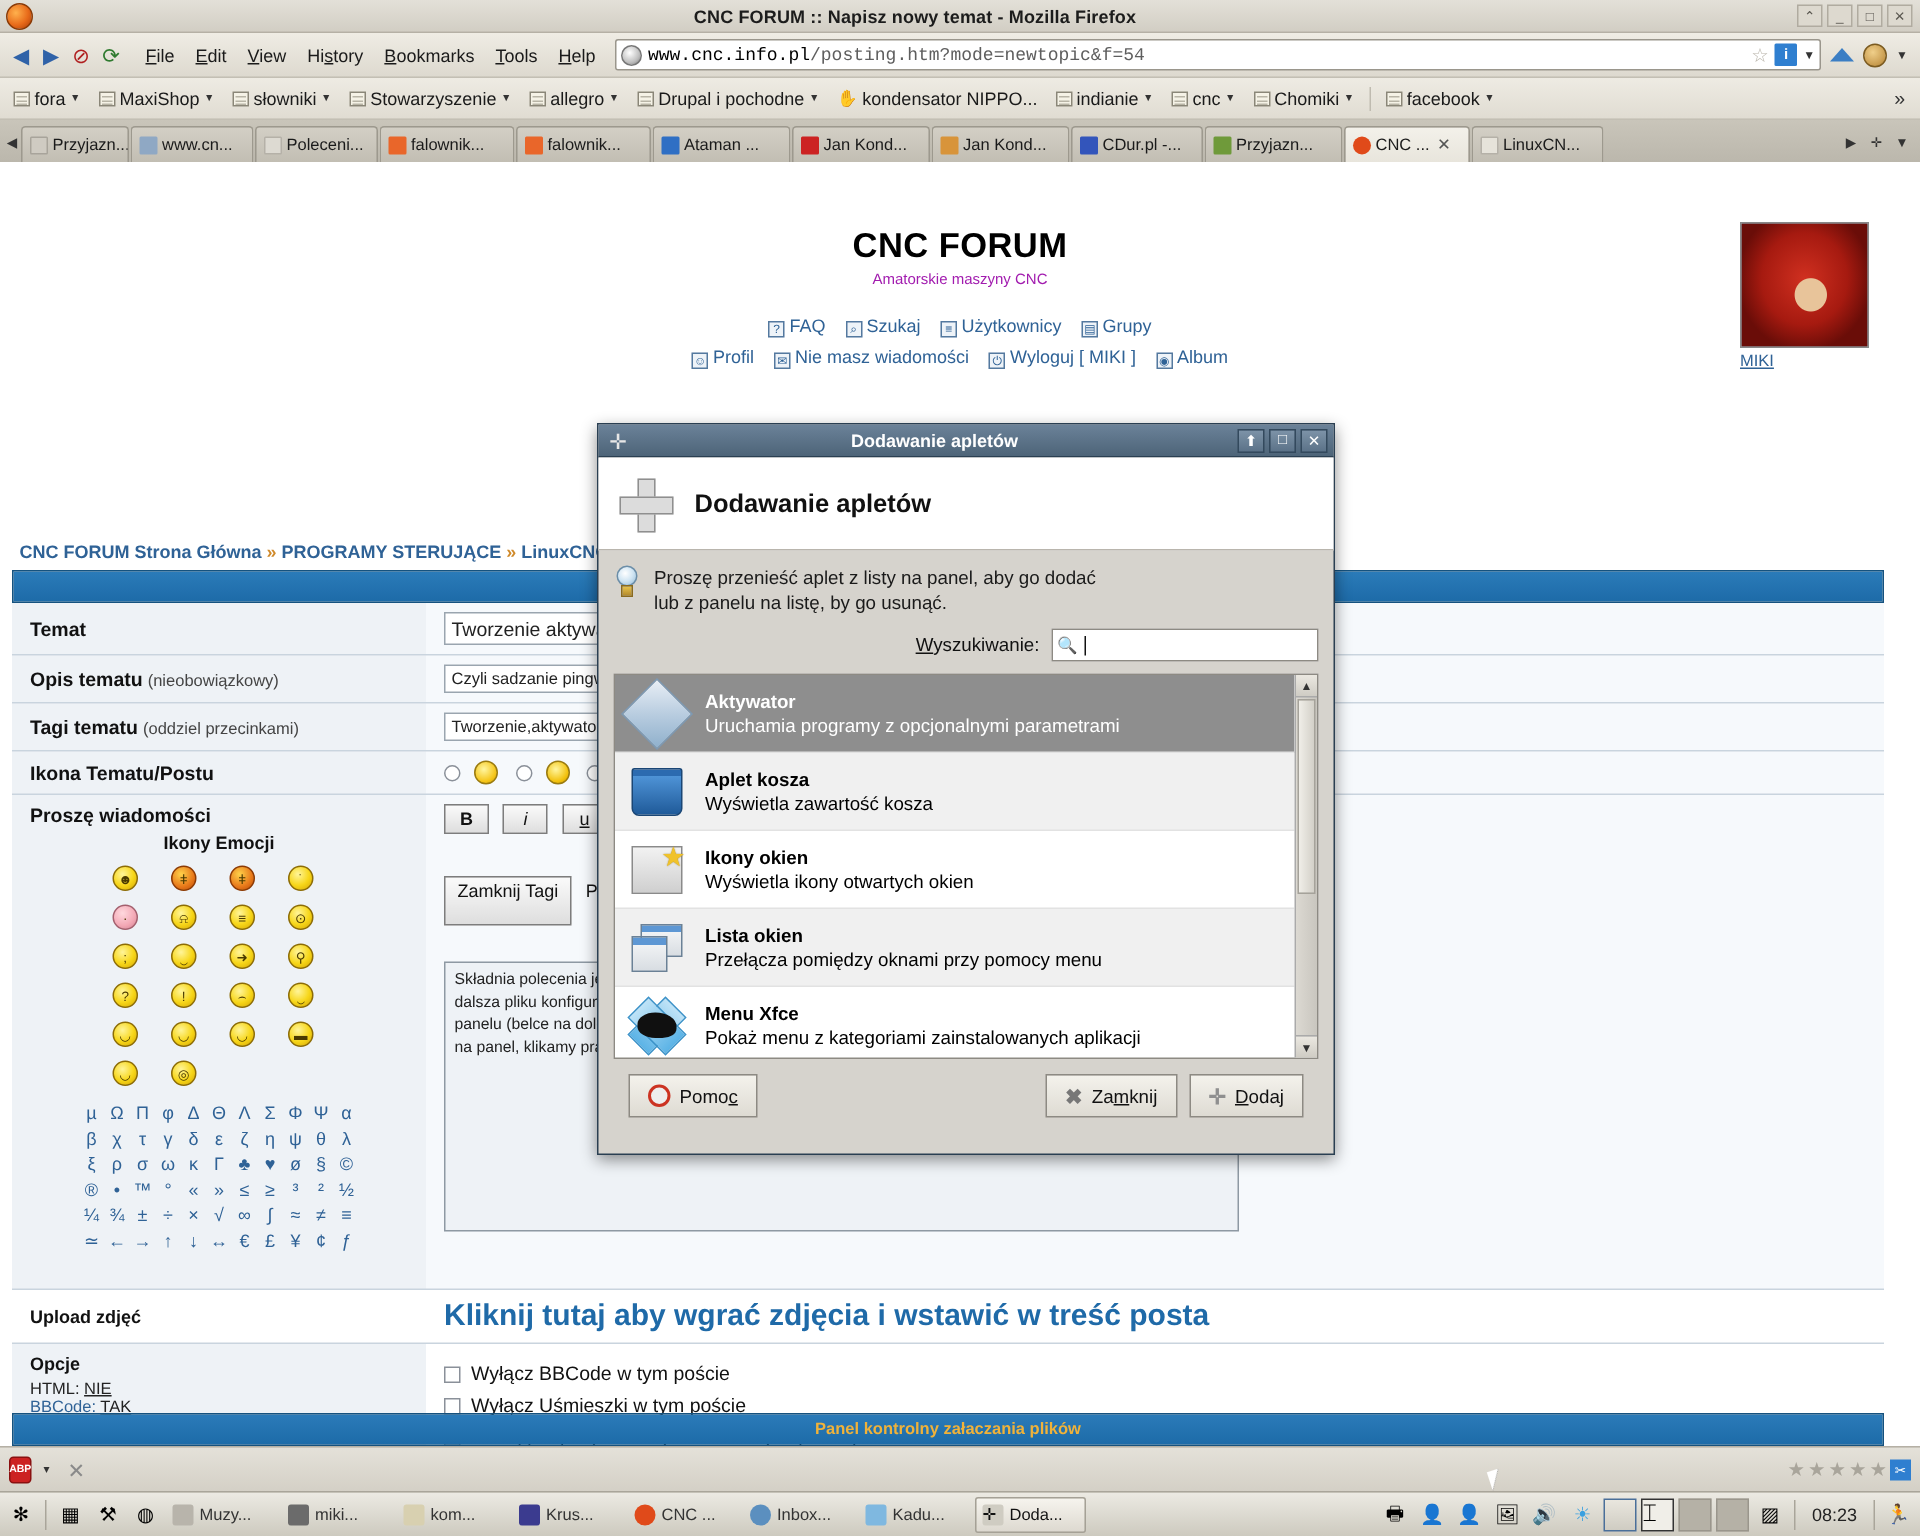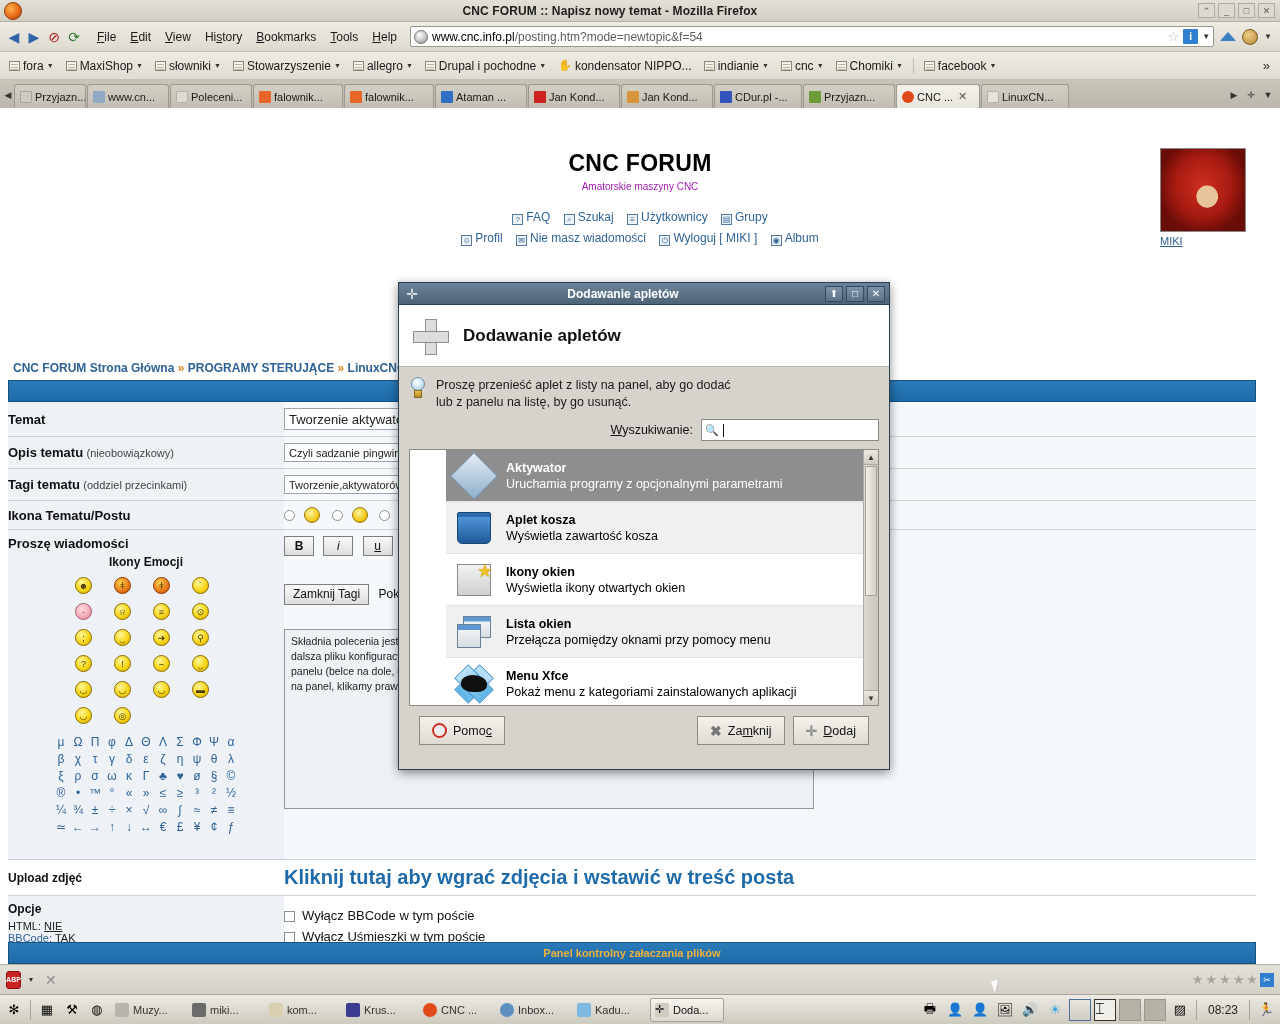--- a/index.html
+++ b/index.html
@@ -52,21 +52,21 @@
   .urlbar {
     flex: 1; margin: 0 6px; height: 21px; background: #fff;
     border: 1px solid #9a968c; border-radius: 2px;
     display: flex; align-items: center; padding: 0 3px; gap: 4px;
   }
   .url-favicon {
     width: 14px; height: 14px; border-radius: 50%;
     background: radial-gradient(circle at 40% 35%, #fff 0%, #bfbfbf 60%, #777 100%);
     border: 1px solid #777; flex: 0 0 auto;
   }
-  .url-text { flex: 1; font-size: 12px; color: #000; white-space: nowrap; overflow: hidden; }
+  .url-text { flex: 1; font-size: 12px; color: #000; white-space: nowrap; overflow: hidden; font-family: Liberation Mono, monospace; }
   .url-text .dim { color: #5e5e5e; }
   .url-star { color: #b9b5ab; font-size: 13px; }
   .url-ident {
     width: 15px; height: 15px; background: #2f7fd0; color: #fff; font-size: 10px;
     display: flex; align-items: center; justify-content: center; font-weight: bold;
     border-radius: 1px;
   }
   .url-caret { font-size: 8px; color: #333; }
   .nav-right { display: flex; align-items: center; gap: 6px; padding-right: 4px; }
   .home-ico {
@@ -157,21 +157,21 @@
   .blue-bar {
     position: absolute; left: 8px; top: 272px; width: 1248px; height: 22px;
     background: linear-gradient(to bottom, #2b7bb9 0%, #1d6ba8 100%);
     border: 1px solid #15527f;
   }
 
   .form-table {
     position: absolute; left: 8px; top: 294px; width: 1248px;
     border-collapse: collapse; font-size: 12px;
   }
-  .form-table td { border-bottom: 1px solid #c9d4de; padding: 6px 0; vertical-align: middle; }
+  .form-table td { border-bottom: 1px solid #c9d4de; padding: 6px 12px; vertical-align: middle; }
   .lbl-col { width: 276px; background: #eef2f6; }
   .lbl-main { font-weight: bold; font-size: 13px; color: #111; }
   .lbl-sub { font-weight: normal; font-size: 11px; color: #444; text-align: center; }
   .val-col { background: #f6f9fc; }
   .inp {
     height: 19px; border: 1px solid #9aa5af; background: #fff;
     font-size: 11px; color: #222; padding: 1px 4px; display: inline-flex; align-items: center;
     white-space: nowrap; overflow: hidden;
   }
   .inp.big { width: 420px; height: 22px; font-size: 13px; }
@@ -182,21 +182,21 @@
   }
   .emo.bulb { background: radial-gradient(circle at 40% 35%, #fff6a0 0%, #f5c518 65%, #c99a08 100%); }
   .emo.excl { background: radial-gradient(circle at 40% 35%, #fff6a0 0%, #f2c10c 65%, #c49306 100%); }
 
   .bb-btn {
     display: inline-block; min-width: 30px; height: 20px; line-height: 18px;
     border: 1px solid #7d7d7d; background: linear-gradient(to bottom,#fafafa,#dedede);
     font-size: 12px; text-align: center; color: #111; margin-right: 6px; padding: 0 6px;
   }
   .wide-btn {
-    display: inline-block; height: 21px; line-height: 19px; padding: 0 8px;
+    display: inline-block; height: 33px; line-height: 19px; padding: 0 8px;
     border: 1px solid #7d7d7d; background: linear-gradient(to bottom,#fafafa,#dedede);
     font-size: 12px; color: #111; margin-right: 6px;
   }
 
   .emoji-panel { text-align: center; padding-top: 4px; }
   .emoji-title { font-size: 12px; font-weight: bold; color: #111; margin-bottom: 8px; }
   .emoji-grid { display: grid; grid-template-columns: repeat(4, 25px); gap: 9px 14px; justify-content: center; }
   .emoji {
     width: 17px; height: 17px; border-radius: 50%;
     background: radial-gradient(circle at 38% 32%, #fff59a 0%, #f7d618 55%, #d3a505 100%);
@@ -330,21 +330,21 @@
     width: 178px; height: 22px; background: #fff; border: 1px solid #8d8a83;
     display: flex; align-items: center; padding: 0 3px; gap: 4px;
   }
   .bino { font-size: 11px; color: #4a4a4a; }
   .caret-bar { width: 1px; height: 13px; background: #111; }
 
   .list-wrap {
     margin-top: 8px; height: 257px; border: 1px solid #8d8a83; background: #fff;
     display: flex; position: relative; overflow: hidden;
   }
-  .list-items { flex: 1; overflow: hidden; padding-left: 36px; }
+  .list-items { flex: 1; overflow: hidden; }
   .li {
     display: flex; align-items: center; gap: 12px; padding: 6px 8px; height: 52px;
     border-bottom: 1px solid #e2e2e2;
   }
   .li.alt { background: #f0f0f0; }
   .li.sel { background: #8e8e8e; color: #fff; }
   .li .licon { width: 40px; height: 40px; flex: 0 0 auto; }
   .li .ltext .ln { font-size: 12.5px; font-weight: bold; }
   .li .ltext .ld { font-size: 12.5px; margin-top: 2px; }
   .li.sel .ltext .ln, .li.sel .ltext .ld { color: #fff; }

